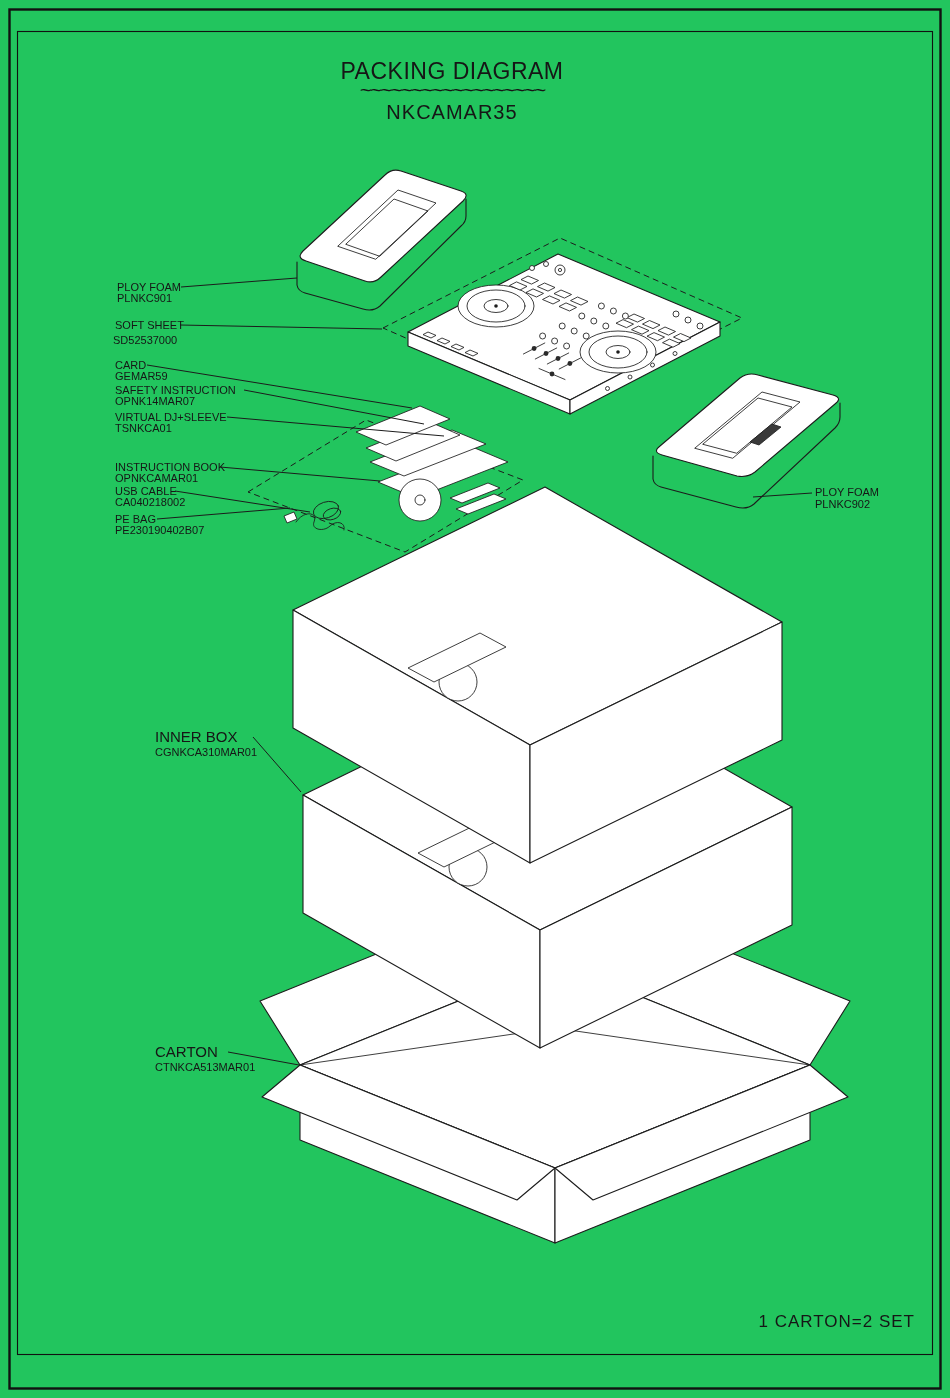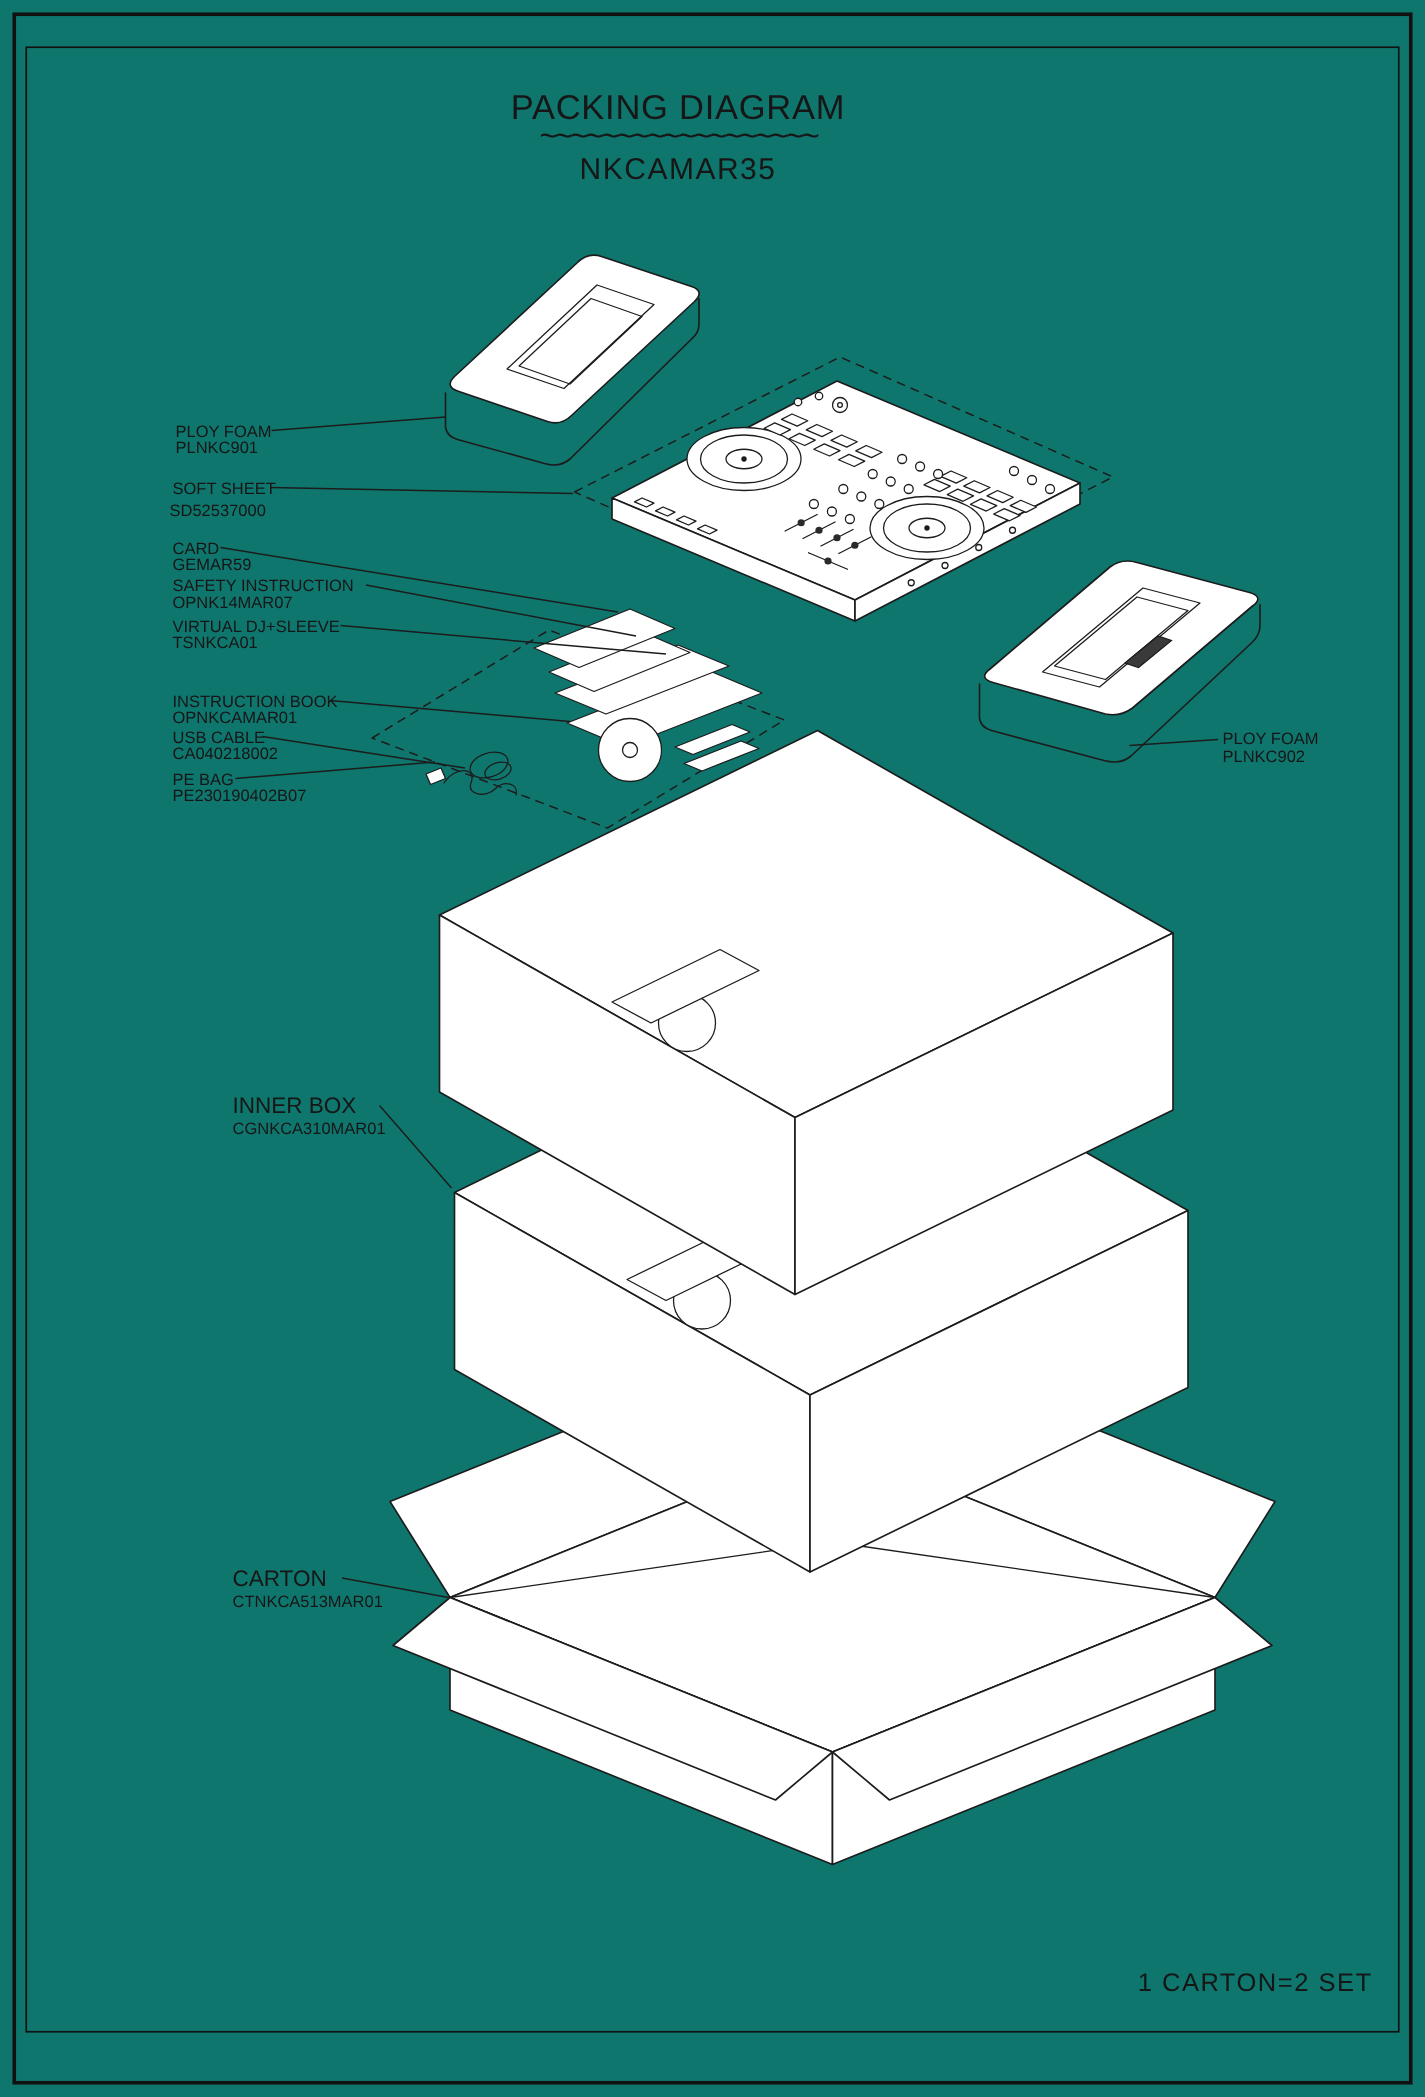--- a/index.html
+++ b/index.html
@@ -1,17 +1,17 @@
 <!DOCTYPE html>
 <html><head>
 <meta charset="utf-8">
 <style>
   html,body{margin:0;padding:0;background:#e8e8e8;}
   .page{
-    position:relative;width:950px;height:1398px;background:#0f766e;
+    position:relative;width:950px;height:1398px;background:#22c55e;
     font-family:"Liberation Sans",sans-serif;margin:0 auto;overflow:hidden;
   }
   svg{position:absolute;left:0;top:0;}
   svg text{font-family:"Liberation Sans",sans-serif;fill:#161616;}
   .t-title{font-size:23px;letter-spacing:.5px;}
   .t-tilde{font-size:21px;letter-spacing:-2px;}
   .t-model{font-size:20px;letter-spacing:1px;}
   .t-lbl{font-size:11px;}
   .t-big{font-size:15px;}
   .t-note{font-size:17px;letter-spacing:1px;}

